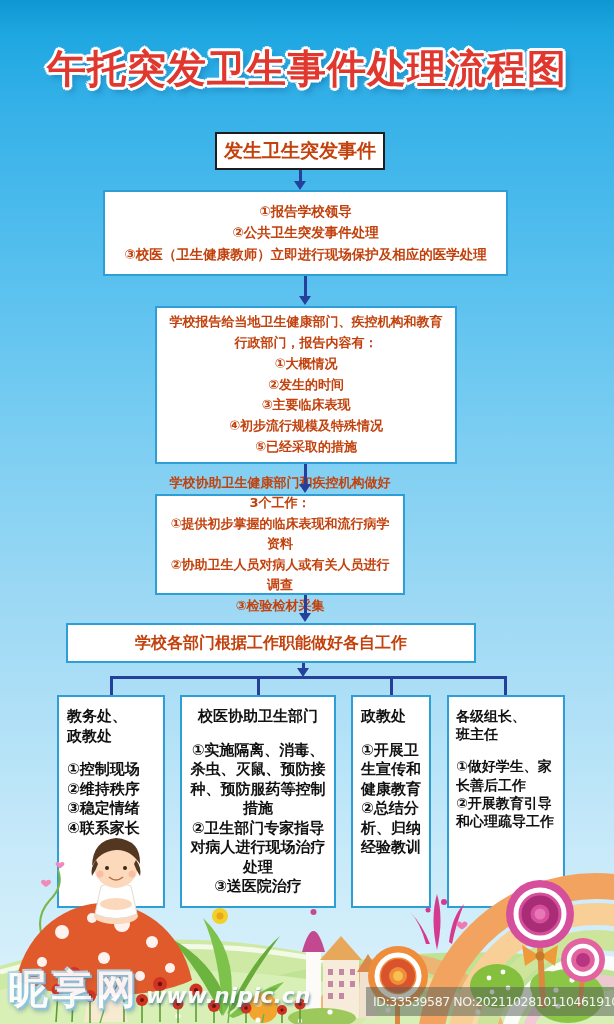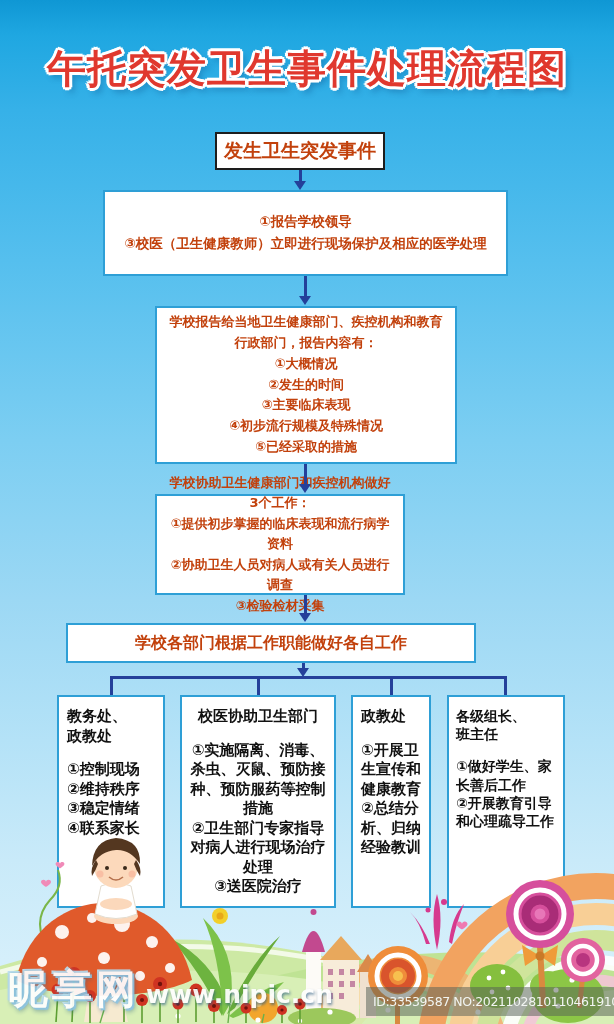--- a/index.html
+++ b/index.html
@@ -42,39 +42,40 @@
   .a5s{left:302px;top:663px;height:7px;}    .a5h{left:297px;top:668px;}
   .hline{position:absolute;left:111px;top:676px;width:396px;height:3px;background:#24409a;}
   .drop{position:absolute;top:676px;width:3px;height:19px;background:#24409a;}
   .d0{left:110px;} .d1{left:257px;} .d2{left:390px;} .d3{left:504px;}
 
   
   .scene{position:absolute;left:0;top:820px;width:614px;height:204px;z-index:3;pointer-events:none;}
   .wm{position:absolute;left:8px;top:962px;z-index:5;color:#fff;opacity:.93;white-space:nowrap;}
   .wm-name{font-size:40px;font-weight:bold;letter-spacing:4px;
     text-shadow:0 0 3px #7fb6d9,2px 2px 0 #8cc3e0,-2px -2px 0 #bfe0f0,2px 3px 5px rgba(40,90,130,.6);}
-  .wm-url{font-size:25px;font-weight:bold;margin-left:6px;
+  .wm-url{font-size:22px;font-weight:bold;font-style:italic;margin-left:6px;
     text-shadow:1px 2px 3px rgba(40,90,130,.7);margin-top:9px;}
   .idbar{position:absolute;right:0;top:987px;width:248px;height:29px;z-index:5;
     background:rgba(86,96,86,.52);color:#f2f5f2;font-size:12.5px;letter-spacing:-.4px;
     line-height:29px;padding-left:7px;white-space:nowrap;}
 </style>
 </head>
 <body>
 
 <div class="poster">
 
   <div class="title">午托突发卫生事件处理流程图</div>
 
   <div class="fbox box-start">
     <div>发生卫生突发事件</div>
   </div>
 
   <div class="fbox box-step1">
     <div>①报告学校领导</div>
+    <div>②公共卫生突发事件处理</div>
     <div>③校医（卫生健康教师）立即进行现场保护及相应的医学处理</div>
   </div>
 
   <div class="fbox box-step2">
     <div>学校报告给当地卫生健康部门、疾控机构和教育行政部门，报告内容有：</div>
     <div>①大概情况</div>
     <div>②发生的时间</div>
     <div>③主要临床表现</div>
     <div>④初步流行规模及特殊情况</div>
     <div>⑤已经采取的措施</div>

